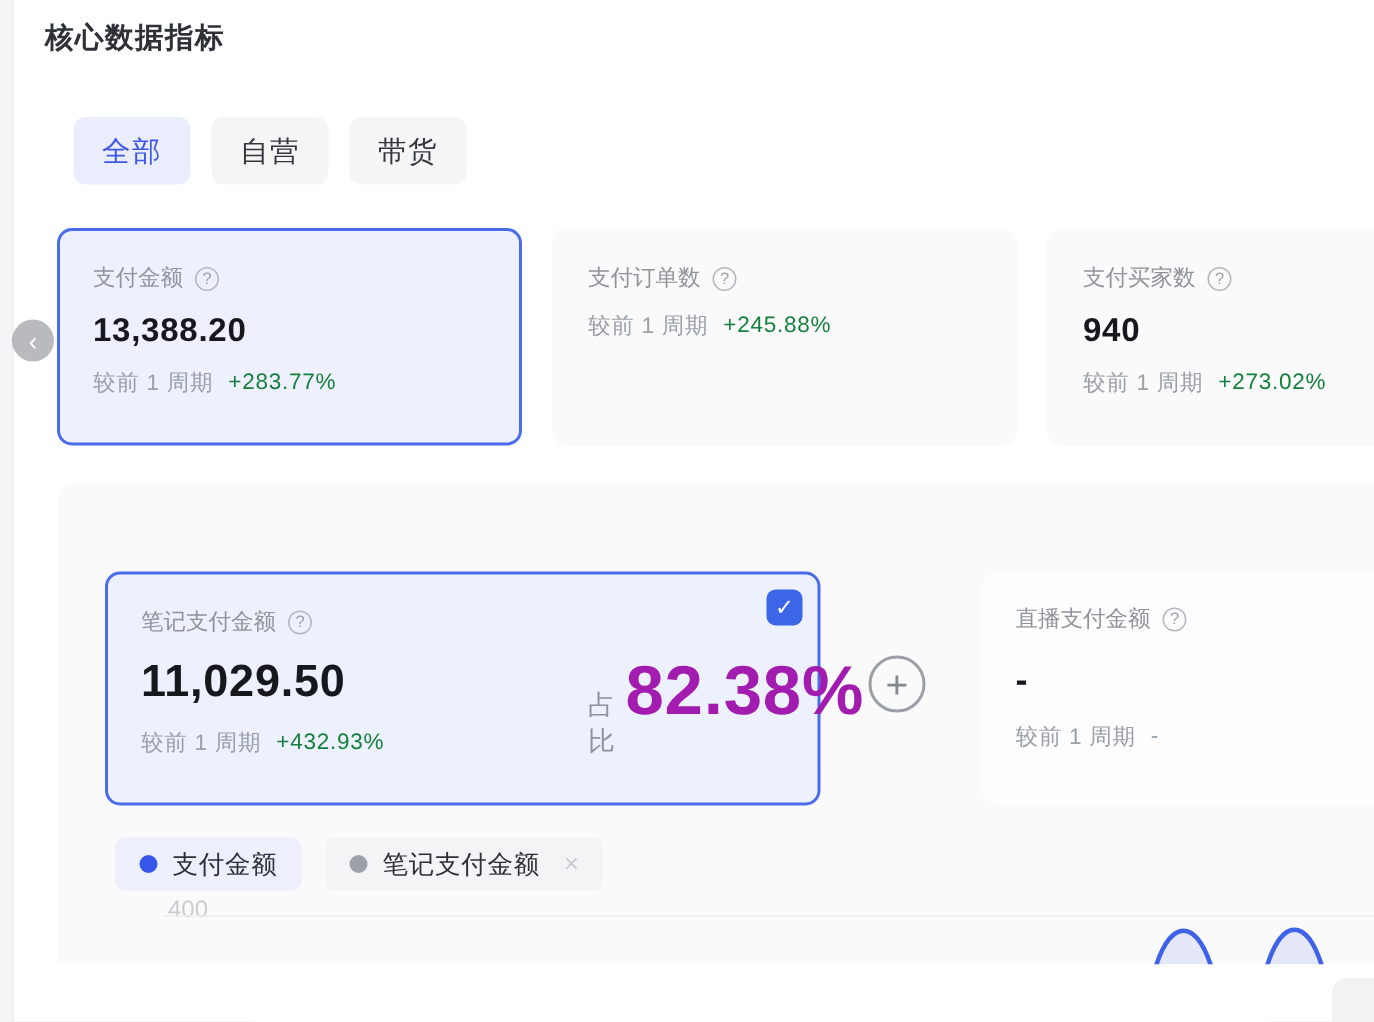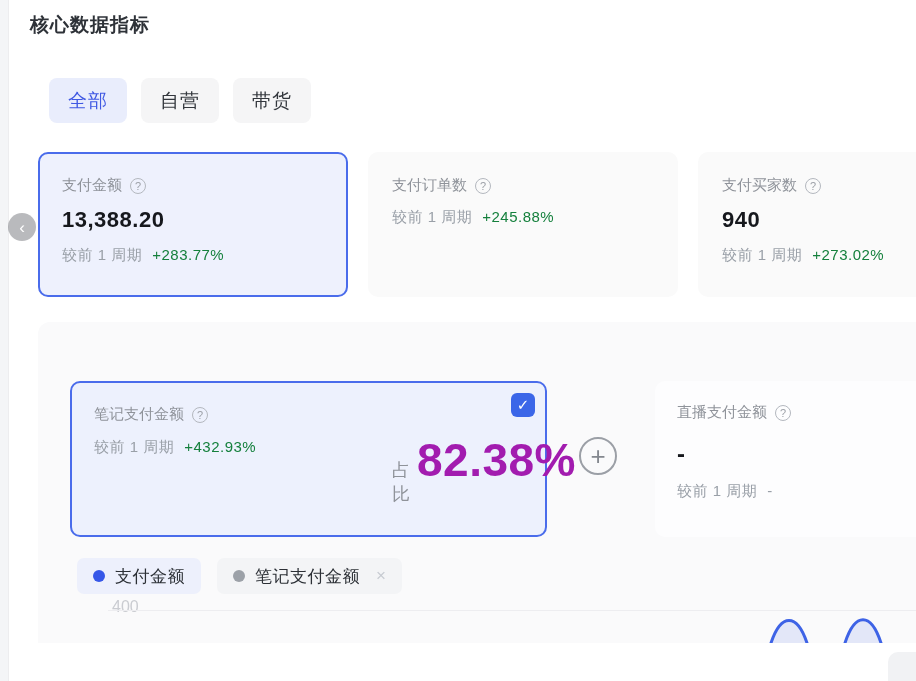--- a/index.html
+++ b/index.html
@@ -167,20 +167,21 @@
   <div class="chart-panel">
 
     <div class="sub-card note">
       <div class="checkbox">
         <span>✓</span>
       </div>
       <div class="metric-label">
         <span>笔记支付金额</span>
         <span class="help-icon">?</span>
       </div>
+      <div class="sub-value">11,029.50</div>
       <div class="ratio">
         <span class="ratio-label">占比</span>
         <span class="ratio-value">82.38%</span>
       </div>
       <div class="sub-compare">
         <span>较前 1 周期</span>
         <span class="delta-up">+432.93%</span>
       </div>
     </div>
 

